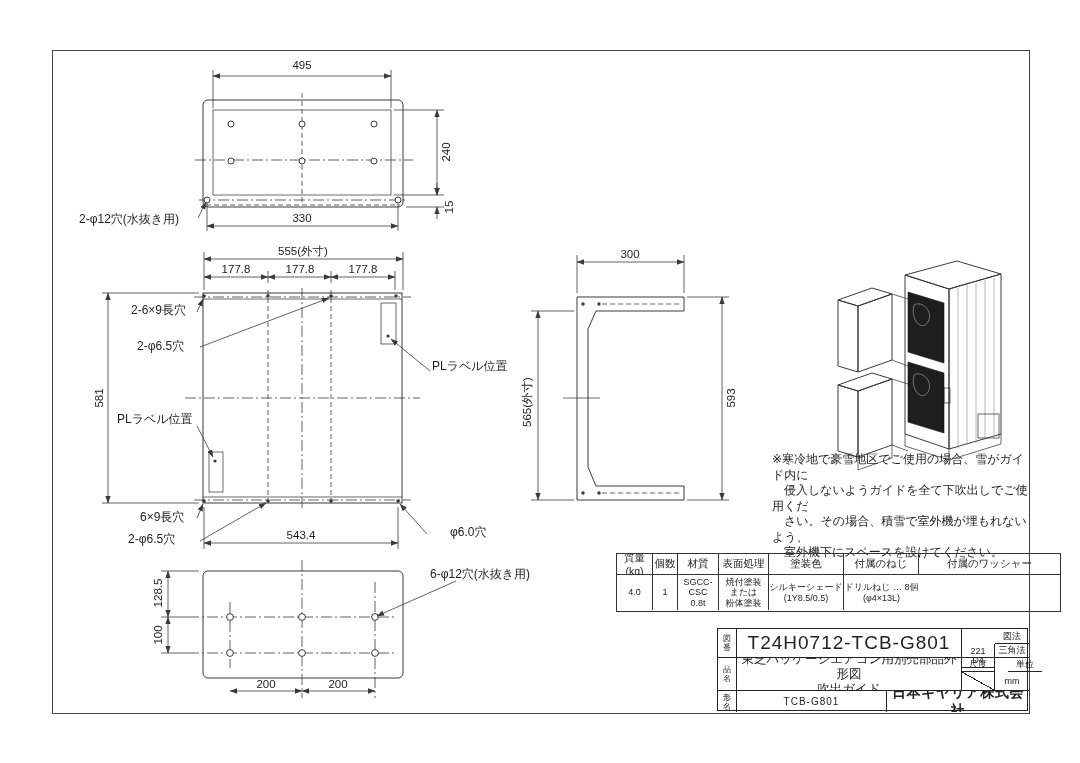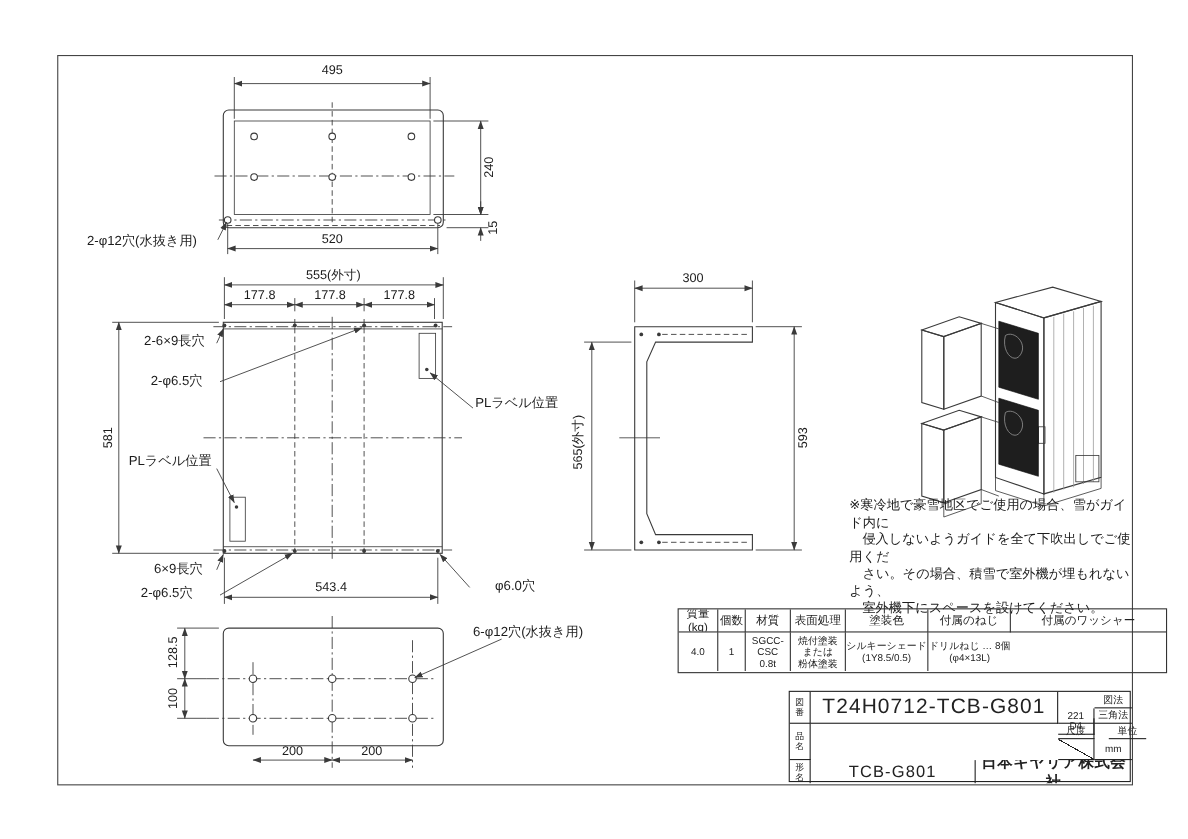--- a/index.html
+++ b/index.html
@@ -33,21 +33,21 @@
   .pval .pcell{height:35px;font-size:9px;line-height:10.5px;}
   .c1{width:36px;} .c2{width:25px;} .c3{width:41px;} .c4{width:50px;} .c5{width:75px;} .c6{width:75px;} .c7{flex:1;}
   
   .tblock{position:absolute;left:717px;top:628px;width:311px;height:83px;border:1.2px solid #222;box-sizing:border-box;}
   .tcell{position:absolute;box-sizing:border-box;border-right:1px solid #222;border-bottom:1px solid #222;
          display:flex;align-items:center;justify-content:center;text-align:center;overflow:hidden;}
   .tlab{font-size:8px;line-height:9px;}
   .tbig{font-size:19px;letter-spacing:1px;}
   .tmini{font-size:9px;}
   .tprod{font-size:12.5px;line-height:15px;}
-  .tmodel{font-size:15px;letter-spacing:1px;}
+  .tmodel{font-size:10px;letter-spacing:1px;}
   .tcomp{font-size:14px;font-weight:bold;letter-spacing:.5px;}
   .slash{background:linear-gradient(to top right,transparent 48.5%,#222 48.5%,#222 51.5%,transparent 51.5%);}
 </style>
 </head>
 <body>
 
 <div class="sheet">
   <div class="frame"></div>
 
   <svg class="geo" width="1080" height="763" viewBox="0 0 1080 763">
@@ -216,21 +216,21 @@
       <line class="s thin" x1="892" y1="379" x2="908" y2="384"></line>
       <line class="s thin" x1="892" y1="445" x2="908" y2="451"></line>
       <line class="s thin" x1="858" y1="457" x2="858" y2="470"></line>
       <line class="s thin" x1="892" y1="445" x2="892" y2="458"></line>
       <line class="s thin" x1="858" y1="470" x2="892" y2="458"></line>
     </g>
   </svg>
 
   <div class="txt ctr" style="left:302px;top:52px;margin-top:13px;">495</div>
   <div class="txt rot" style="left:446px;top:152px;">240</div>
-  <div class="txt ctr" style="left:302px;top:218px;">520</div>
+  <div class="txt ctr" style="left:302px;top:218px;">330</div>
   <div class="txt rot" style="left:449px;top:207px;">15</div>
   <div class="txt lbl" style="left:79px;top:213px;">2-φ12穴(水抜き用)</div>
 
   <div class="txt ctr" style="left:303px;top:251px;">555(外寸)</div>
   <div class="txt ctr" style="left:236px;top:269px;">177.8</div>
   <div class="txt ctr" style="left:300px;top:269px;">177.8</div>
   <div class="txt ctr" style="left:363px;top:269px;">177.8</div>
   <div class="txt rot" style="left:99px;top:398px;">581</div>
   <div class="txt ctr" style="left:301px;top:535px;">543.4</div>
   <div class="txt lbl" style="left:131px;top:304px;">2-6×9長穴</div>
@@ -284,20 +284,22 @@
   <div class="tblock">
     <div class="tcell tlab pre" style="left:0;top:0;width:19px;height:29px;">図
 番</div>
     <div class="tcell tbig" style="left:19px;top:0;width:225px;height:29px;">T24H0712-TCB-G801</div>
     <div class="tcell tmini" style="left:244px;top:0;width:33px;height:15px;margin-top:24px;">D4</div>
     <div class="tcell tmini" style="left:277px;top:0;width:34px;height:15px;border-right:none;">図法</div>
     <div class="tcell tmini" style="left:244px;top:15px;width:33px;height:14px;">221</div>
     <div class="tcell tmini" style="left:277px;top:15px;width:34px;height:14px;border-right:none;">三角法</div>
     <div class="tcell tlab pre" style="left:0;top:29px;width:19px;height:33px;">品
 名</div>
+    <div class="tcell tprod pre" style="left:19px;top:29px;width:225px;height:33px;">東芝パッケージエアコン用別売部品外形図
+吹出ガイド</div>
     <div class="tcell tmini" style="left:244px;top:29px;width:33px;height:14px;">尺度</div>
     <div class="tcell tmini" style="left:290px;top:29px;width:34px;height:14px;border-right:none;">単位</div>
     <div class="tcell slash" style="left:244px;top:43px;width:33px;height:19px;"></div>
     <div class="tcell tmini" style="left:277px;top:43px;width:34px;height:19px;border-right:none;">mm</div>
     <div class="tcell tlab pre" style="left:0;top:62px;width:19px;height:21px;border-bottom:none;">形
 名</div>
     <div class="tcell tmodel" style="left:19px;top:62px;width:150px;height:21px;border-bottom:none;">TCB-G801</div>
     <div class="tcell tcomp" style="left:169px;top:62px;width:142px;height:21px;border-bottom:none;border-right:none;">日本キヤリア株式会社</div>
   </div>
 </div>

